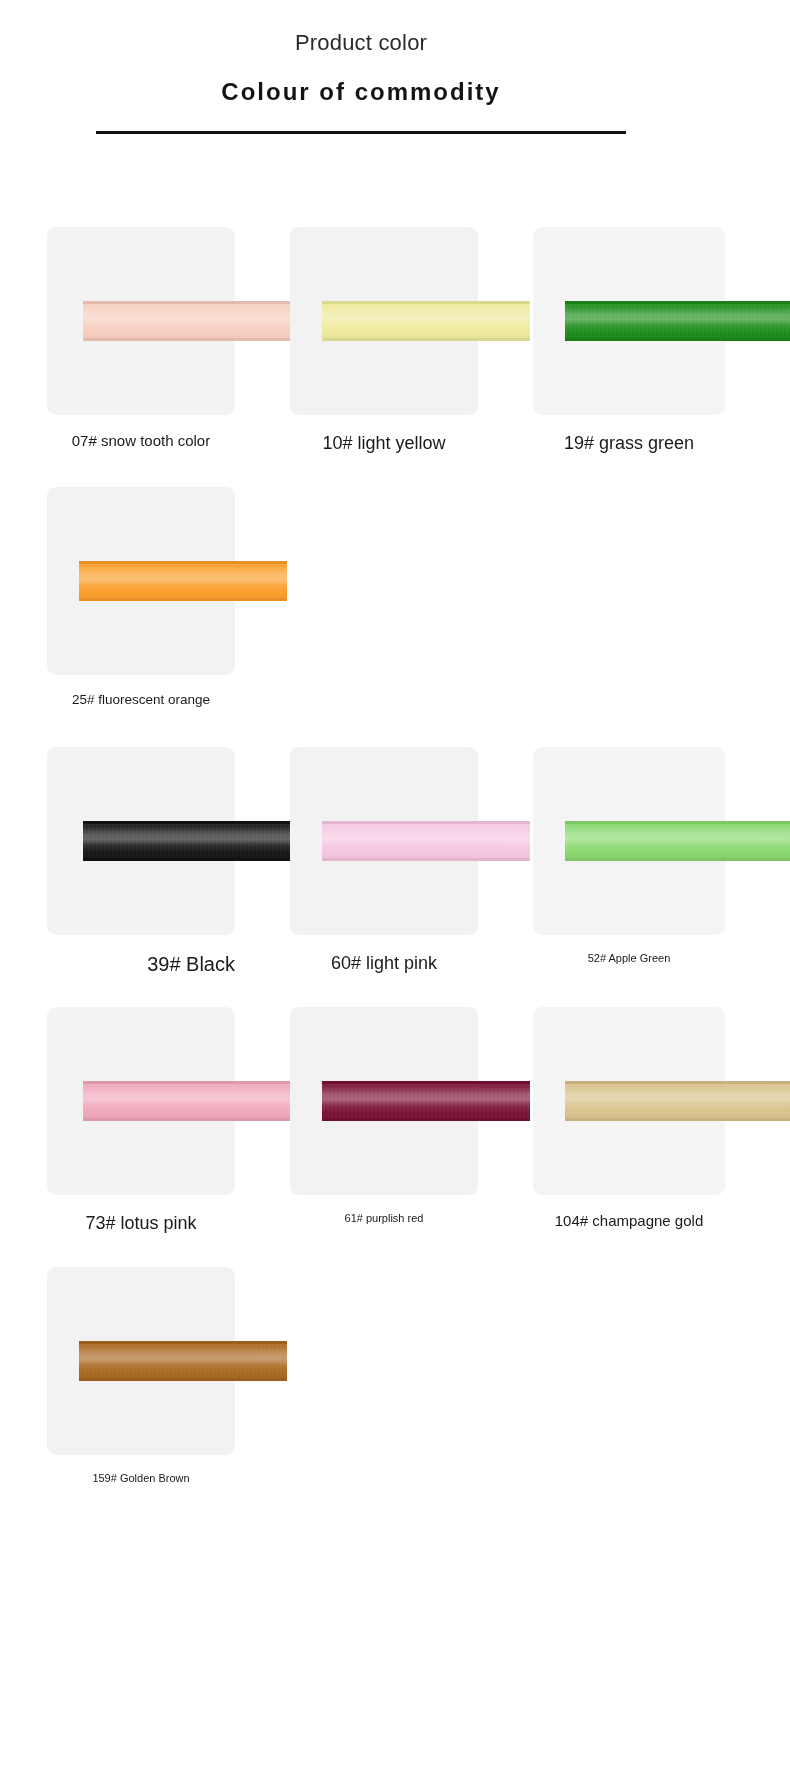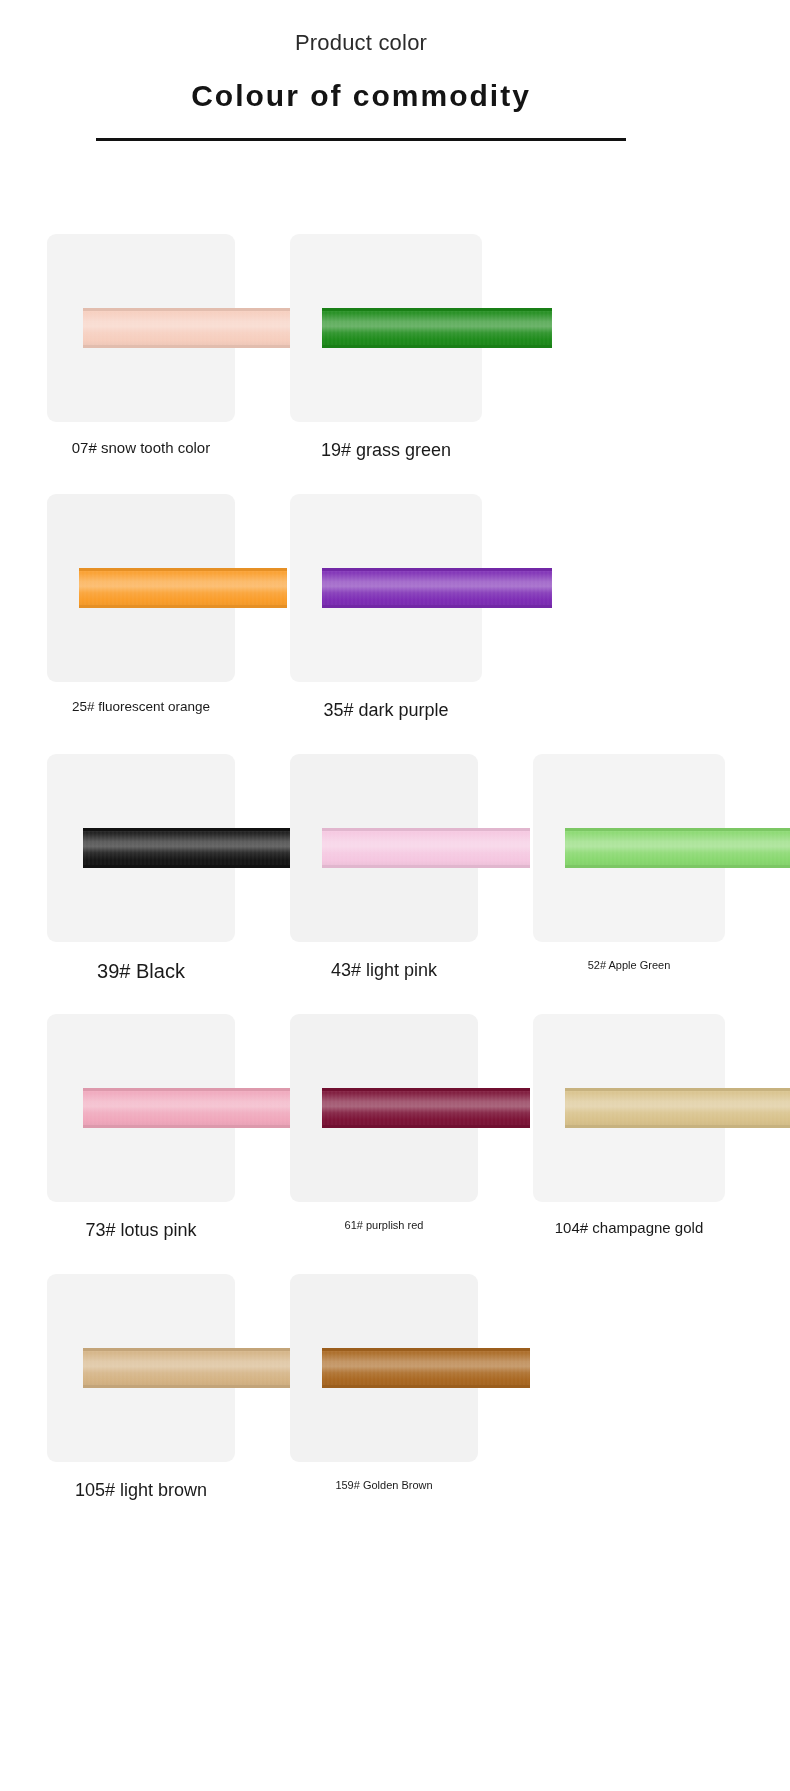--- a/index.html
+++ b/index.html
@@ -20,21 +20,21 @@
   .header-sub {
     text-align: center;
     font-size: 22px;
     font-weight: 400;
     color: #2b2b2b;
     letter-spacing: 0.2px;
     line-height: 1.2;
   }
   .header-title {
     text-align: center;
-    font-size: 30px;
+    font-size: 24px;
     font-weight: 700;
     color: #141414;
     letter-spacing: 2.0px;
     margin-top: 22px;
     line-height: 1.2;
   }
   .header-rule {
     width: 530px;
     height: 3px;
     background: #121212;
@@ -136,21 +136,21 @@
     font-weight: 400;
     line-height: 1.25;
     white-space: nowrap;
   }
   .col3 .label { width: 192px; }
 
   .fs-xs { font-size: 13.5px; }
   .fs-sm { font-size: 15px; }
   .fs-md { font-size: 11px; }
   .fs-lg { font-size: 18px; }
-  .fs-xl { font-size: 20px; }
+  .fs-xl { font-size: 20px; text-align: right; }
 </style>
 </head>
 <body>
 
 <div class="header">
   <div class="header-sub">Product color</div>
   <div class="header-title">Colour of commodity</div>
   <div class="header-rule"></div>
 </div>
 
@@ -161,20 +161,32 @@
           <div class="ribbon" style="--c: #f6cdbd;">
             <div class="ribbon-body"></div>
             <div class="ribbon-sheen"></div>
             <div class="ribbon-weave"></div>
             <div class="ribbon-edge-top"></div>
             <div class="ribbon-edge-bot"></div>
           </div>
         </div>
         <div class="label fs-sm">07# snow tooth color</div>
       </div>
+      <div class="cell col2">
+        <div class="card">
+          <div class="ribbon" style="--c: #eeea9a;">
+            <div class="ribbon-body"></div>
+            <div class="ribbon-sheen"></div>
+            <div class="ribbon-weave"></div>
+            <div class="ribbon-edge-top"></div>
+            <div class="ribbon-edge-bot"></div>
+          </div>
+        </div>
+        <div class="label fs-lg">10# light yellow</div>
+      </div>
       <div class="cell col3">
         <div class="card">
           <div class="ribbon" style="--c: #1b8a18;">
             <div class="ribbon-body"></div>
             <div class="ribbon-sheen"></div>
             <div class="ribbon-weave"></div>
             <div class="ribbon-edge-top"></div>
             <div class="ribbon-edge-bot"></div>
           </div>
         </div>
@@ -187,122 +199,98 @@
           <div class="ribbon" style="--c: #fa9c28;">
             <div class="ribbon-body"></div>
             <div class="ribbon-sheen"></div>
             <div class="ribbon-weave"></div>
             <div class="ribbon-edge-top"></div>
             <div class="ribbon-edge-bot"></div>
           </div>
         </div>
         <div class="label fs-xs">25# fluorescent orange</div>
       </div>
+    </div>
+    <div class="row">
+      <div class="cell col1">
+        <div class="card">
+          <div class="ribbon" style="--c: #131313;">
+            <div class="ribbon-body"></div>
+            <div class="ribbon-sheen"></div>
+            <div class="ribbon-weave"></div>
+            <div class="ribbon-edge-top"></div>
+            <div class="ribbon-edge-bot"></div>
+          </div>
+        </div>
+        <div class="label fs-xl">39# Black</div>
+      </div>
+      <div class="cell col2">
+        <div class="card">
+          <div class="ribbon" style="--c: #f5c6e0;">
+            <div class="ribbon-body"></div>
+            <div class="ribbon-sheen"></div>
+            <div class="ribbon-weave"></div>
+            <div class="ribbon-edge-top"></div>
+            <div class="ribbon-edge-bot"></div>
+          </div>
+        </div>
+        <div class="label fs-lg">60# light pink</div>
+      </div>
       <div class="cell col3">
         <div class="card">
-          <div class="ribbon" style="--c: #7c2bb4;">
-            <div class="ribbon-body"></div>
-            <div class="ribbon-sheen"></div>
-            <div class="ribbon-weave"></div>
-            <div class="ribbon-edge-top"></div>
-            <div class="ribbon-edge-bot"></div>
-          </div>
-        </div>
-        <div class="label fs-lg">35# dark purple</div>
+          <div class="ribbon" style="--c: #87d86d;">
+            <div class="ribbon-body"></div>
+            <div class="ribbon-sheen"></div>
+            <div class="ribbon-weave"></div>
+            <div class="ribbon-edge-top"></div>
+            <div class="ribbon-edge-bot"></div>
+          </div>
+        </div>
+        <div class="label fs-md">52# Apple Green</div>
       </div>
     </div>
     <div class="row">
       <div class="cell col1">
         <div class="card">
-          <div class="ribbon" style="--c: #131313;">
-            <div class="ribbon-body"></div>
-            <div class="ribbon-sheen"></div>
-            <div class="ribbon-weave"></div>
-            <div class="ribbon-edge-top"></div>
-            <div class="ribbon-edge-bot"></div>
-          </div>
-        </div>
-        <div class="label fs-xl">39# Black</div>
-      </div>
-      <div class="cell col2">
-        <div class="card">
-          <div class="ribbon" style="--c: #f5c6e0;">
-            <div class="ribbon-body"></div>
-            <div class="ribbon-sheen"></div>
-            <div class="ribbon-weave"></div>
-            <div class="ribbon-edge-top"></div>
-            <div class="ribbon-edge-bot"></div>
-          </div>
-        </div>
-        <div class="label fs-lg">43# light pink</div>
+          <div class="ribbon" style="--c: #f0a6bb;">
+            <div class="ribbon-body"></div>
+            <div class="ribbon-sheen"></div>
+            <div class="ribbon-weave"></div>
+            <div class="ribbon-edge-top"></div>
+            <div class="ribbon-edge-bot"></div>
+          </div>
+        </div>
+        <div class="label fs-lg">73# lotus pink</div>
+      </div>
+      <div class="cell col2">
+        <div class="card">
+          <div class="ribbon" style="--c: #7a1034;">
+            <div class="ribbon-body"></div>
+            <div class="ribbon-sheen"></div>
+            <div class="ribbon-weave"></div>
+            <div class="ribbon-edge-top"></div>
+            <div class="ribbon-edge-bot"></div>
+          </div>
+        </div>
+        <div class="label fs-md">61# purplish red</div>
       </div>
       <div class="cell col3">
         <div class="card">
-          <div class="ribbon" style="--c: #87d86d;">
-            <div class="ribbon-body"></div>
-            <div class="ribbon-sheen"></div>
-            <div class="ribbon-weave"></div>
-            <div class="ribbon-edge-top"></div>
-            <div class="ribbon-edge-bot"></div>
-          </div>
-        </div>
-        <div class="label fs-md">52# Apple Green</div>
-      </div>
-    </div>
-    <div class="row">
-      <div class="cell col1">
-        <div class="card">
-          <div class="ribbon" style="--c: #f0a6bb;">
-            <div class="ribbon-body"></div>
-            <div class="ribbon-sheen"></div>
-            <div class="ribbon-weave"></div>
-            <div class="ribbon-edge-top"></div>
-            <div class="ribbon-edge-bot"></div>
-          </div>
-        </div>
-        <div class="label fs-lg">73# lotus pink</div>
-      </div>
-      <div class="cell col2">
-        <div class="card">
-          <div class="ribbon" style="--c: #7a1034;">
-            <div class="ribbon-body"></div>
-            <div class="ribbon-sheen"></div>
-            <div class="ribbon-weave"></div>
-            <div class="ribbon-edge-top"></div>
-            <div class="ribbon-edge-bot"></div>
-          </div>
-        </div>
-        <div class="label fs-md">61# purplish red</div>
-      </div>
-      <div class="cell col3">
-        <div class="card">
           <div class="ribbon" style="--c: #d8c18a;">
             <div class="ribbon-body"></div>
             <div class="ribbon-sheen"></div>
             <div class="ribbon-weave"></div>
             <div class="ribbon-edge-top"></div>
             <div class="ribbon-edge-bot"></div>
           </div>
         </div>
         <div class="label fs-sm">104# champagne gold</div>
       </div>
     </div>
     <div class="row">
-      <div class="cell col1">
-        <div class="card">
-          <div class="ribbon" style="--c: #d4b283;">
-            <div class="ribbon-body"></div>
-            <div class="ribbon-sheen"></div>
-            <div class="ribbon-weave"></div>
-            <div class="ribbon-edge-top"></div>
-            <div class="ribbon-edge-bot"></div>
-          </div>
-        </div>
-        <div class="label fs-lg">105# light brown</div>
-      </div>
       <div class="cell col2">
         <div class="card">
           <div class="ribbon" style="--c: #a8661f;">
             <div class="ribbon-body"></div>
             <div class="ribbon-sheen"></div>
             <div class="ribbon-weave"></div>
             <div class="ribbon-edge-top"></div>
             <div class="ribbon-edge-bot"></div>
           </div>
         </div>

